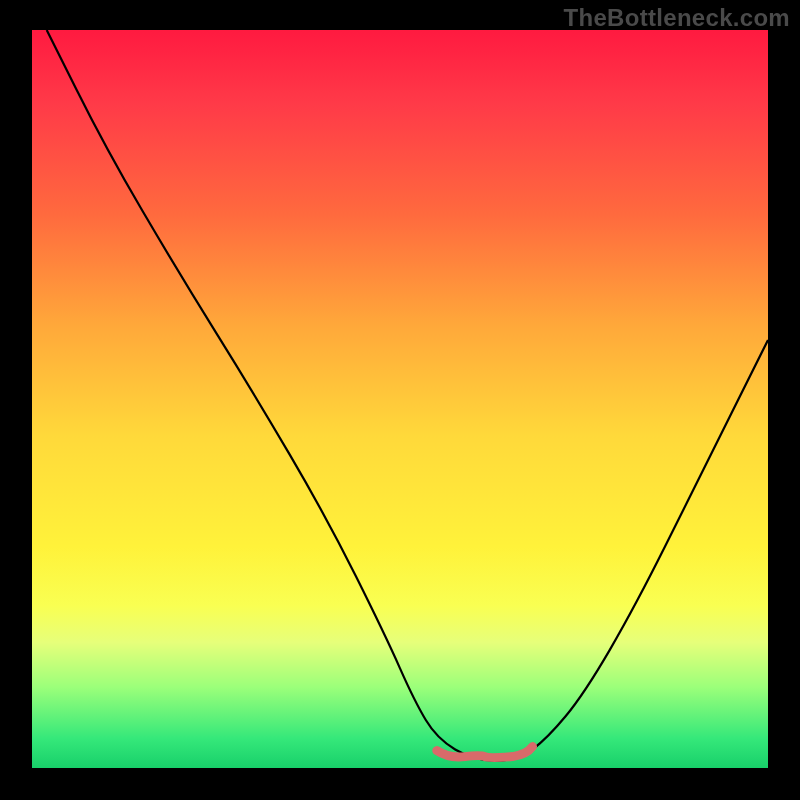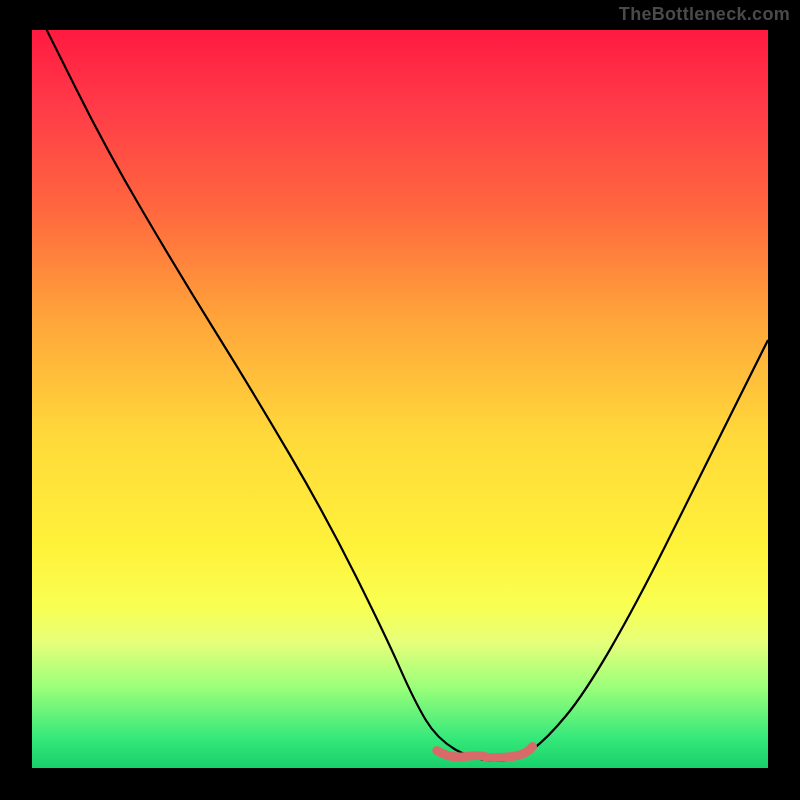--- a/index.html
+++ b/index.html
@@ -15,21 +15,21 @@
     position: relative;
     width: 800px;
     height: 800px;
     background: #000;
   }
   .watermark {
     position: absolute;
     top: 4px;
     right: 10px;
     color: #4a4a4a;
-    font-size: 18px;
+    font-size: 24px;
     font-weight: 600;
     letter-spacing: 0.3px;
     z-index: 5;
     user-select: none;
   }
   .plot-area {
     position: absolute;
     left: 32px;
     top: 30px;
     width: 736px;

